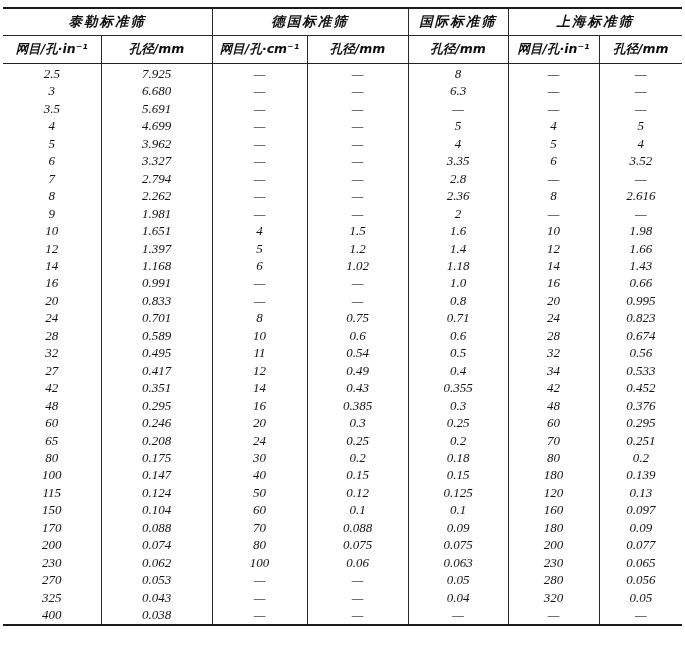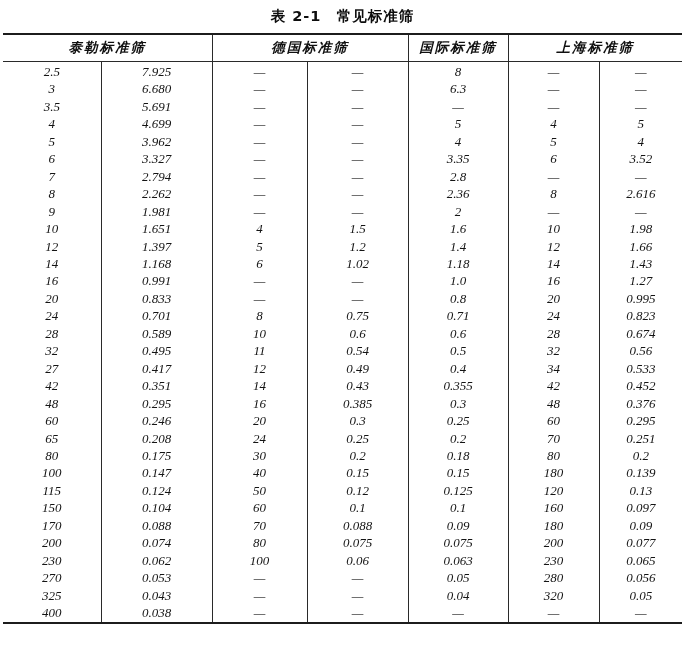--- a/index.html
+++ b/index.html
@@ -77,39 +77,47 @@
     white-space: nowrap;
   }
   tbody td + td { border-left: 1.2px solid #2a2a2a; }
   tbody tr:first-child td { padding-top: 1px; }
 </style>
 </head>
 <body>
 
 <div class="page">
 
-  <div class="title">表 2-1　常见标准筛</div>
 
   <table class="sieve">
     <colgroup>
       <col class="c1">
         <col class="c2">
         <col class="c3">
         <col class="c4">
       <col class="c5">
         <col class="c6">
         <col class="c7">
     </colgroup>
     <thead>
       <tr class="group-row">
         <th colspan="2">泰勒标准筛</th>
         <th colspan="2">德国标准筛</th>
         <th>国际标准筛</th>
         <th colspan="2">上海标准筛</th>
       </tr>
+      <tr class="unit-row">
+        <th>网目/孔·in⁻¹</th>
+        <th>孔径/mm</th>
+        <th>网目/孔·cm⁻¹</th>
+        <th>孔径/mm</th>
+        <th>孔径/mm</th>
+        <th>网目/孔·in⁻¹</th>
+        <th>孔径/mm</th>
+      </tr>
     </thead>
     <tbody>
         <tr>
           <td>2.5</td>
           <td>7.925</td>
           <td>—</td>
           <td>—</td>
           <td>8</td>
           <td>—</td>
           <td>—</td>
@@ -213,21 +221,21 @@
           <td>14</td>
           <td>1.43</td>
         </tr>
         <tr>
           <td>16</td>
           <td>0.991</td>
           <td>—</td>
           <td>—</td>
           <td>1.0</td>
           <td>16</td>
-          <td>1.27</td>
+          <td>0.66</td>
         </tr>
         <tr>
           <td>20</td>
           <td>0.833</td>
           <td>—</td>
           <td>—</td>
           <td>0.8</td>
           <td>20</td>
           <td>0.995</td>
         </tr>

